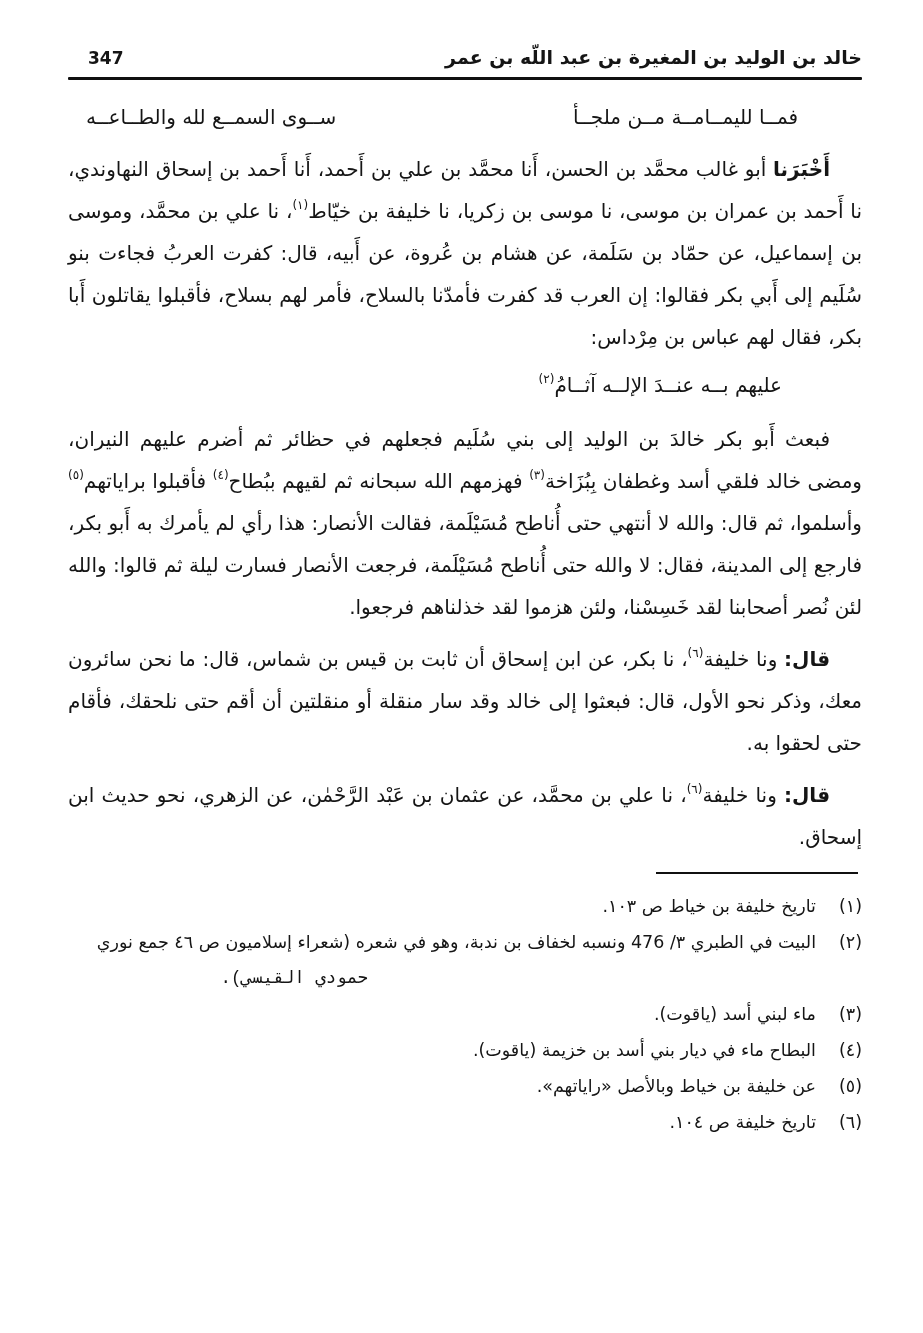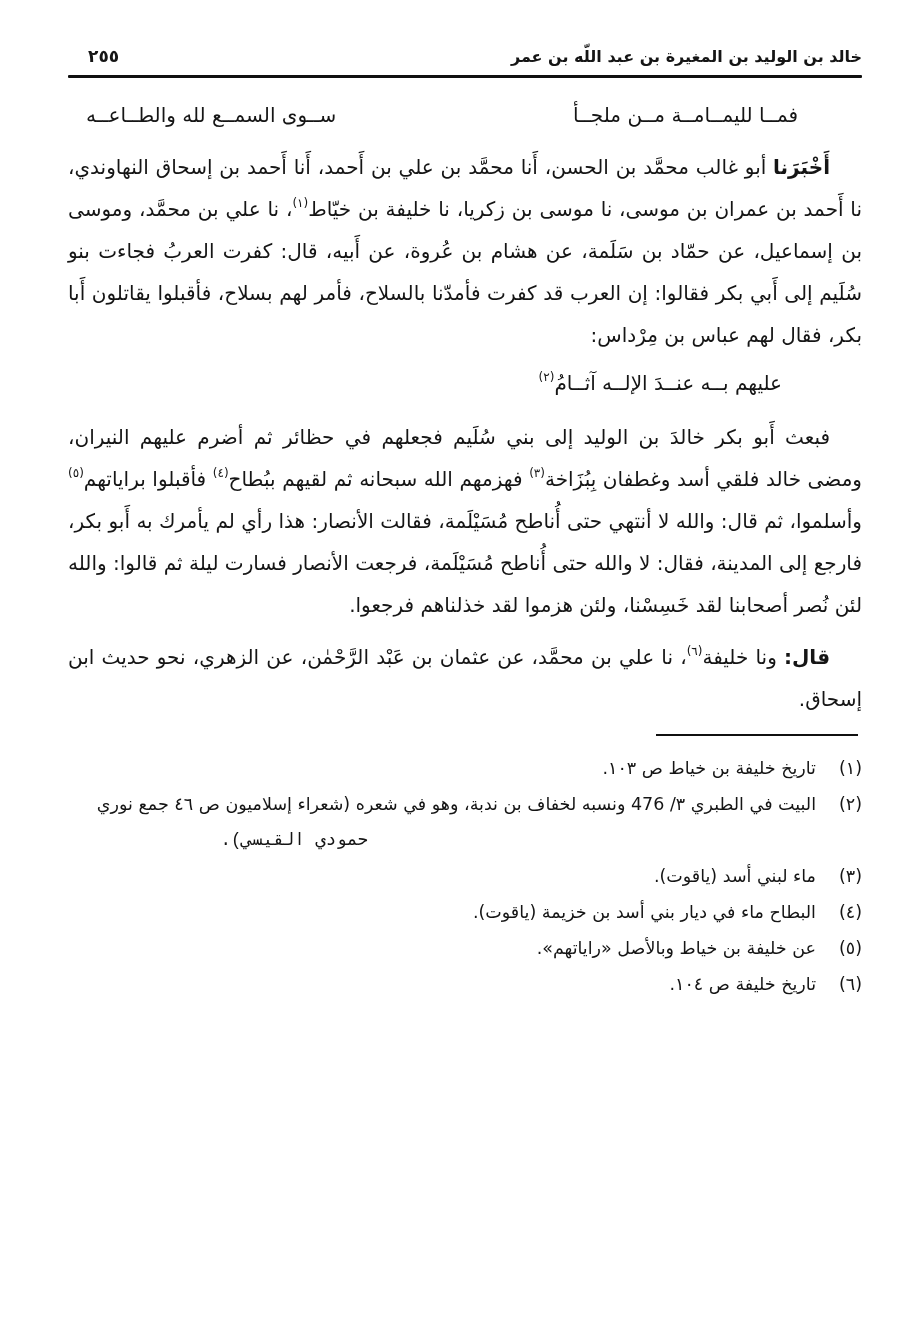--- a/index.html
+++ b/index.html
@@ -10,21 +10,21 @@
     background:#ffffff;
     color:#151515;
     direction:rtl;
     font-family:"DejaVu Sans", sans-serif;
     box-sizing:border-box;
     padding:46px 61px 20px 68px;
     overflow:hidden;
   }
   
   .hdr{display:flex;justify-content:space-between;align-items:flex-end;}
-  .hdr-title{font-size:16px;font-weight:bold;letter-spacing:0;margin-left:44px;}
+  .hdr-title{font-size:19px;font-weight:bold;letter-spacing:0;margin-left:44px;}
   .hdr-page-num{font-size:17px;font-weight:bold;padding-left:20px;}
   .hdr-rule{height:3px;background:#101010;margin-top:9px;border-radius:1px;}
   
   .body-text{margin-top:16px;font-size:20px;line-height:42px;text-align:justify;}
   .verse{display:flex;justify-content:space-between;margin:6px 0 10px;white-space:nowrap;}
   .verse-1{padding-right:64px;padding-left:18px;}
   .verse-2{padding-right:80px;padding-left:4px;margin:2px 0 12px;}
   .hemistich{display:inline-block;}
   p.para{margin:0 0 10px;text-indent:32px;}
   p.para.no-space{margin-bottom:6px;}
@@ -38,39 +38,40 @@
   .fn-body{flex:1;text-align:justify;}
   .fn-cont{margin-right:448px;font-family:Liberation Mono, monospace;}
 </style>
 </head>
 <body>
 
 <div class="page">
 
   <div class="hdr">
     <div class="hdr-title">خالد بن الوليد بن المغيرة بن عبد اللّه بن عمر</div>
-    <div class="hdr-page-num">٢٥٥</div>
+    <div class="hdr-page-num">347</div>
   </div>
   <div class="hdr-rule"></div>
 
   <div class="body-text">
 
     <div class="verse verse-1">
       <span class="hemistich">فمــا لليمــامــة مــن ملجــأ</span>
       <span class="hemistich">ســوى السمــع لله والطــاعــه</span>
     </div>
 
     <p class="para no-space"><b class="lead">أَخْبَرَنا</b><span> أبو غالب محمَّد بن الحسن، أَنا محمَّد بن علي بن أَحمد، أَنا أَحمد بن إسحاق النهاوندي، نا أَحمد بن عمران بن موسى، نا موسى بن زكريا، نا خليفة بن خيّاط</span><sup class="fn-mark">(١)</sup><span>، نا علي بن محمَّد، وموسى بن إسماعيل، عن حمّاد بن سَلَمة، عن هشام بن عُروة، عن أَبيه، قال: كفرت العربُ فجاءت بنو سُلَيم إلى أَبي بكر فقالوا: إن العرب قد كفرت فأمدّنا بالسلاح، فأمر لهم بسلاح، فأقبلوا يقاتلون أَبا بكر، فقال لهم عباس بن مِرْداس:</span></p>
 
     <div class="verse verse-2">
       <span class="hemistich"><span>عليهم بــه عنــدَ الإلــه آثــامُ</span><sup class="fn-mark">(٢)</sup></span>
     </div>
 
     <p class="para"><span>فبعث أَبو بكر خالدَ بن الوليد إلى بني سُلَيم فجعلهم في حظائر ثم أضرم عليهم النيران، ومضى خالد فلقي أسد وغطفان بِبُزَاخة</span><sup class="fn-mark">(٣)</sup><span> فهزمهم الله سبحانه ثم لقيهم ببُطاح</span><sup class="fn-mark">(٤)</sup><span> فأقبلوا براياتهم</span><sup class="fn-mark">(٥)</sup><span> وأسلموا، ثم قال: والله لا أنتهي حتى أُناطح مُسَيْلَمة، فقالت الأنصار: هذا رأي لم يأمرك به أَبو بكر، فارجع إلى المدينة، فقال: لا والله حتى أُناطح مُسَيْلَمة، فرجعت الأنصار فسارت ليلة ثم قالوا: والله لئن نُصر أصحابنا لقد خَسِسْنا، ولئن هزموا لقد خذلناهم فرجعوا.</span></p>
 
+    <p class="para"><b class="lead">قال:</b><span> ونا خليفة</span><sup class="fn-mark">(٦)</sup><span>، نا بكر، عن ابن إسحاق أن ثابت بن قيس بن شماس، قال: ما نحن سائرون معك، وذكر نحو الأول، قال: فبعثوا إلى خالد وقد سار منقلة أو منقلتين أن أقم حتى نلحقك، فأقام حتى لحقوا به.</span></p>
 
 
     <p class="para"><b class="lead">قال:</b><span> ونا خليفة</span><sup class="fn-mark">(٦)</sup><span>، نا علي بن محمَّد، عن عثمان بن عَبْد الرَّحْمٰن، عن الزهري، نحو حديث ابن إسحاق.</span></p>
 
   </div>
 
   <div class="fn-sep"></div>
   <div class="footnotes">
 
     <div class="fn-row">

